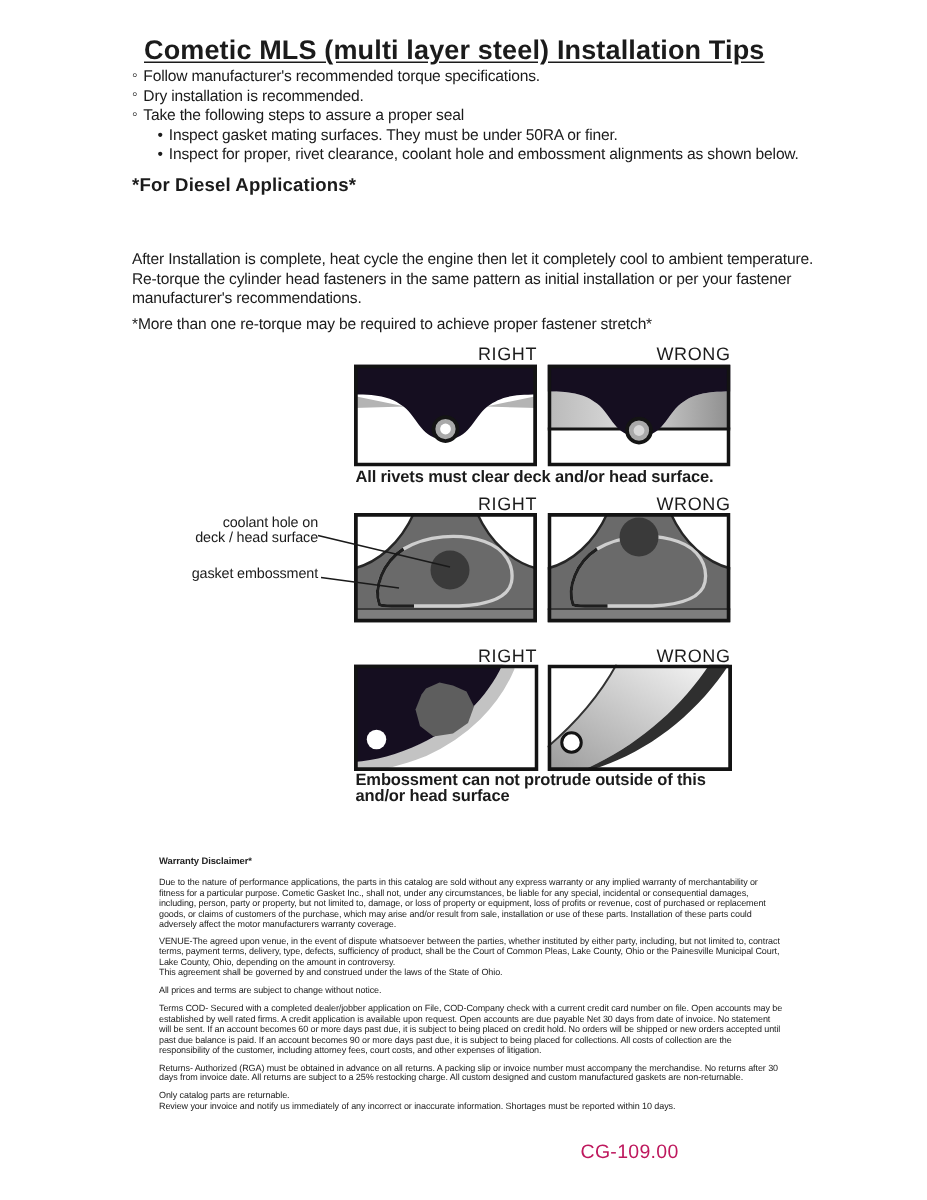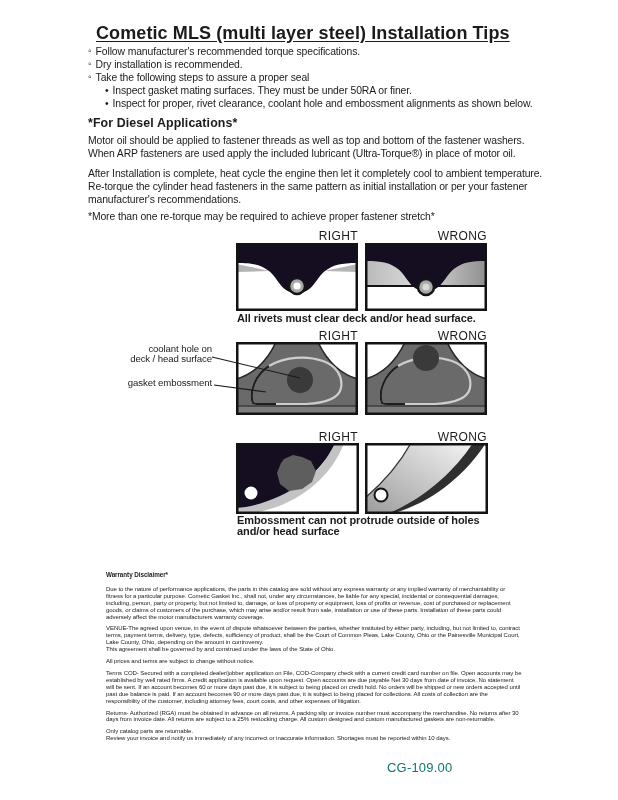--- a/index.html
+++ b/index.html
@@ -37,39 +37,38 @@
   .side-label{position:absolute;left:96px;width:116px;text-align:right;font-size:9.6px;line-height:9.8px;letter-spacing:-0.1px;}
   #coolant-label{top:344px;}
   #emboss-label{top:378px;text-align:right;}
   #pointer-overlay{position:absolute;left:208px;top:351px;pointer-events:none;z-index:5;}
   
   #disclaimer{position:absolute;left:106px;top:572px;width:416px;font-size:6px;letter-spacing:-0.06px;line-height:6.9px;color:#222;}
   #disclaimer .dh{font-size:6.3px;font-weight:bold;margin:0 0 7px 0;}
   .dp{margin:0 0 5px 0;}
   .dp.nogap{margin-bottom:0;}
   
-  #footer{position:absolute;left:387px;top:760px;font-size:13px;letter-spacing:0.2px;color:#0f766e;}
+  #footer{position:absolute;left:387px;top:760px;font-size:13px;letter-spacing:0.2px;color:#be185d;}
 </style>
 </head>
 <body>
 
 <div class="page">
 
   <div id="title">Cometic MLS (multi layer steel) Installation Tips</div>
 
   <div id="bullets">
     <div class="bullet">Follow manufacturer's recommended torque specifications.</div>
     <div class="bullet">Dry installation is recommended.</div>
     <div class="bullet">Take the following steps to assure a proper seal</div>
     <div class="sub-bullet">Inspect gasket mating surfaces.  They must be under 50RA or finer.</div>
     <div class="sub-bullet">Inspect for proper, rivet clearance, coolant hole and embossment alignments as shown below.</div>
   </div>
 
   <div id="diesel-heading">*For Diesel Applications*</div>
-  <p class="para" id="diesel-p1">Motor oil should be applied to fastener threads as well as top and bottom of the fastener washers. When ARP fasteners are used apply the included lubricant (Ultra-Torque®) in place of motor oil.</p>
   <p class="para" id="diesel-p2">After Installation is complete, heat cycle the engine then let it completely cool to ambient temperature. Re-torque the cylinder head fasteners in the same pattern as initial installation or per your fastener manufacturer's recommendations.</p>
   <div id="note">*More than one re-torque may be required to achieve proper fastener stretch*</div>
 
   <div class="fw-label" id="f1-right">RIGHT</div>
   <div class="fw-label" id="f1-wrong">WRONG</div>
 
   <div class="panel" id="f1-right-panel">
     <svg width="122" height="68" viewBox="0 0 122 68">
       <rect width="122" height="68" fill="#ffffff"></rect>
       <polygon points="0,21 34,28 0,29" fill="#b4b4b4"></polygon>
@@ -166,21 +165,21 @@
       </defs>
       <rect width="123" height="71" fill="#ffffff"></rect>
       <path d="M46,0 L108,0 C88,30 58,56 22,71 L0,71 L0,55 C20,38 35,20 46,0 Z" fill="url(#gw3)"></path>
       <path d="M108,0 L121,0 C99,34 64,61 26,71 L22,71 C58,56 88,30 108,0 Z" fill="#2f2f2f"></path>
       <path d="M46,0 C35,20 20,38 0,55" fill="none" stroke="#333333" stroke-width="1.3"></path>
       <circle cx="16" cy="52" r="6.5" fill="#ffffff" stroke="#141414" stroke-width="2"></circle>
       <rect x="1.25" y="1.25" width="120.5" height="68.5" fill="none" stroke="#131313" stroke-width="2.5"></rect>
     </svg>
   </div>
   <div class="fig-caption" id="f3-caption">
-    <div>Embossment can not protrude outside of holes</div>
+    <div>Embossment can not protrude outside of this</div>
     <div>and/or head surface</div>
   </div>
 
   <div id="disclaimer">
     <div class="dh">Warranty Disclaimer*</div>
     <p class="dp">Due to the nature of performance applications, the parts in this catalog are sold without any express warranty or any implied warranty of merchantability or fitness for a particular purpose.  Cometic Gasket Inc., shall not, under any circumstances, be liable for any special, incidental or consequential damages, including, person, party or property, but not limited to, damage, or loss of property or equipment, loss of profits or revenue, cost of purchased or replacement goods, or claims of customers of the purchase, which may arise and/or result from sale, installation or use of these parts.  Installation of these parts could adversely affect the motor manufacturers warranty coverage.</p>
     <p class="dp nogap">VENUE-The agreed upon venue, in the event of dispute whatsoever between the parties, whether instituted by either party, including, but not limited to, contract terms, payment terms, delivery, type, defects, sufficiency of product, shall be the Court of Common Pleas, Lake County, Ohio or the Painesville Municipal Court, Lake County, Ohio, depending on the amount in controversy.</p>
     <p class="dp">This agreement shall be governed by and construed under the laws of the State of Ohio.</p>
     <p class="dp">All prices and terms are subject to change without notice.</p>
     <p class="dp">Terms COD- Secured with a completed dealer/jobber application on File, COD-Company check with a current credit card number on file.  Open accounts may be established by well rated firms.  A credit application is available upon request.  Open accounts are due payable Net 30 days from date of invoice.  No statement will be sent.  If an account becomes 60 or more days past due, it is subject to being placed on credit hold.  No orders will be shipped or new orders accepted until past due balance is paid.  If an account becomes 90 or more days past due, it is subject to being placed for collections.  All costs of collection are the responsibility of the customer, including attorney fees, court costs, and other expenses of litigation.</p>

